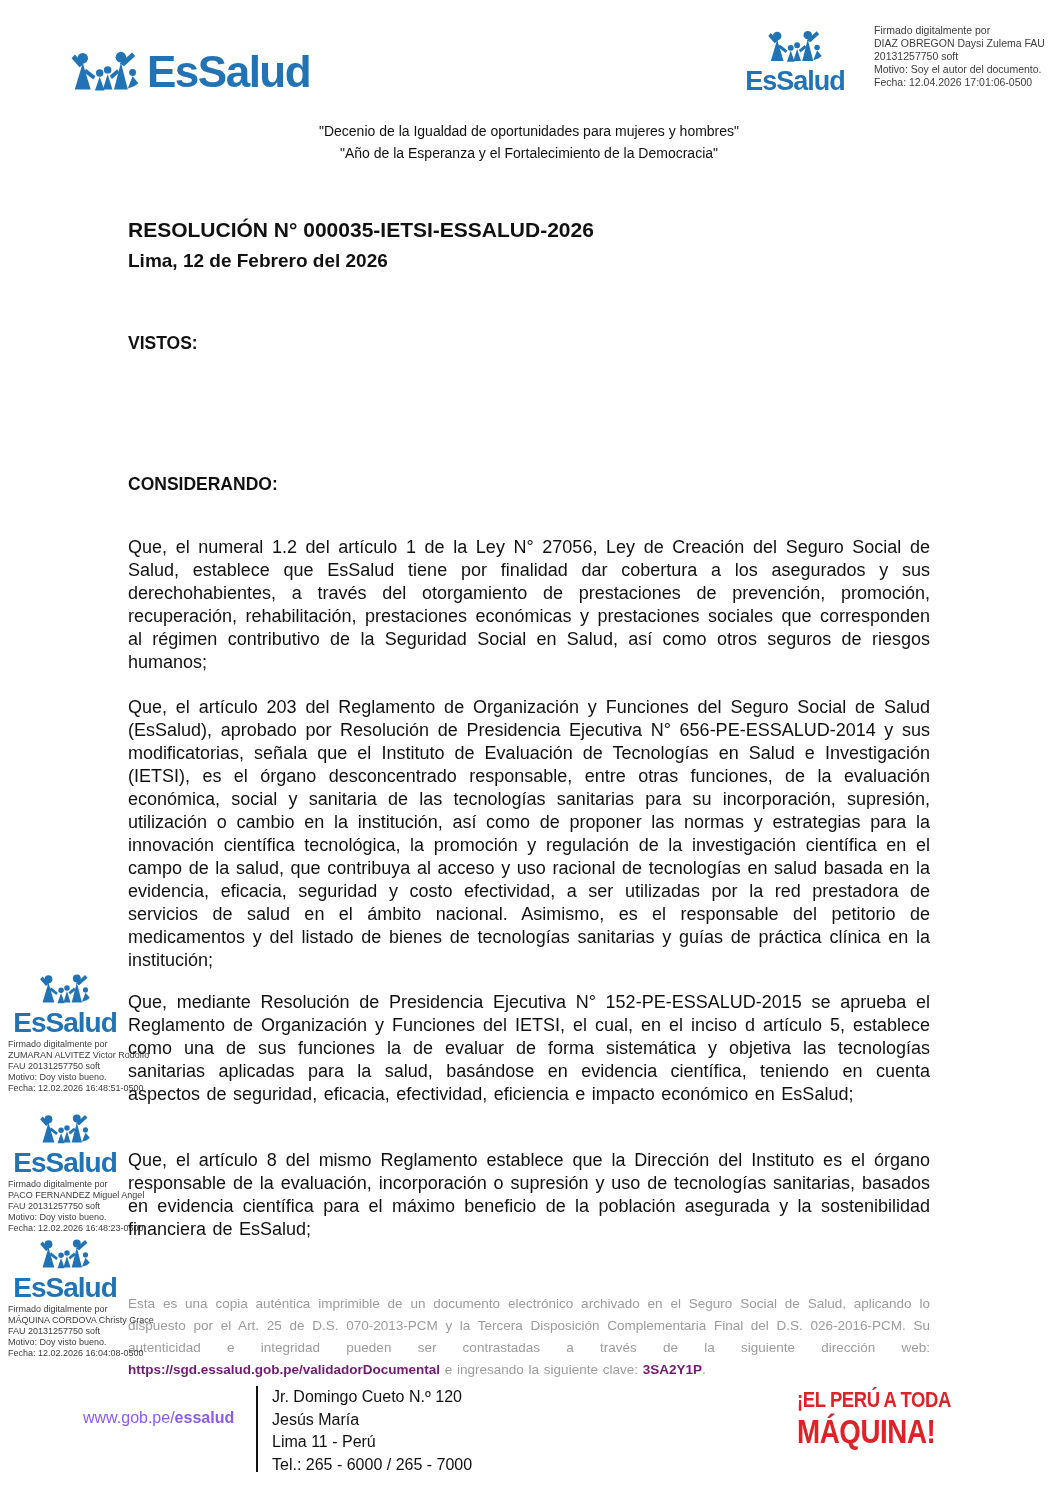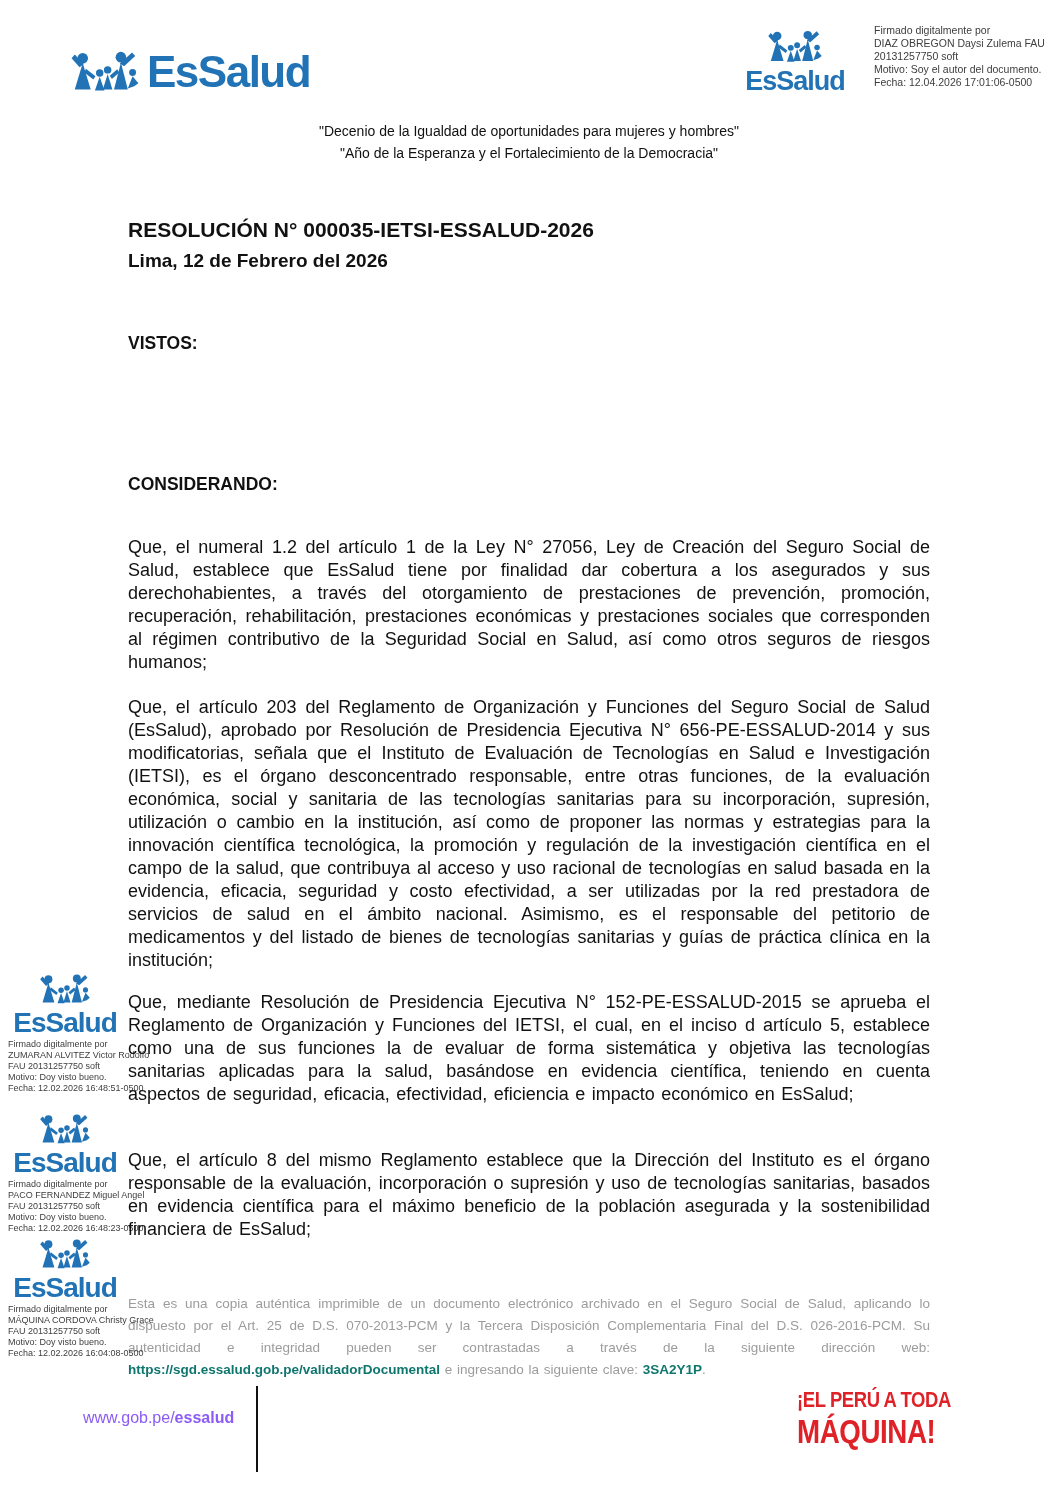--- a/index.html
+++ b/index.html
@@ -51,21 +51,21 @@
   .stamp-lines div{white-space:nowrap;}
   .stamp1{top:970px;}
   .stamp2{top:1110px;}
   .stamp3{top:1235px;}
   
   .auth{
     position:absolute;left:128px;top:1293px;width:802px;
     font-size:13.5px;line-height:22px;word-spacing:1px;
     text-align:justify;color:#9c9c9c;z-index:0;
   }
-  .auth b{color:#0f766e;margin-top:12px;}
+  .auth b{color:#701a75;margin-top:12px;}
   
   .website{position:absolute;left:83px;top:1409px;font-size:16px;color:#8b5cf6;}
   .vrule{position:absolute;left:256px;top:1386px;width:2px;height:86px;background:#111;}
   .address{position:absolute;left:272px;top:1386px;font-size:16px;line-height:22.5px;color:#111;}
   .slogan{position:absolute;left:797px;top:1389px;color:#DF2228;font-weight:bold;line-height:1;}
   .slogan .l1,.slogan .l2{display:inline-block;transform:scaleX(0.84);transform-origin:left center;letter-spacing:-0.5px;white-space:nowrap;}
   .slogan .l1{font-size:22px;}
   .slogan .row2{margin-top:4px;}
   .slogan .l2{font-size:33px;}
 </style>
@@ -184,19 +184,25 @@
       <div>Fecha: 12.02.2026 16:04:08-0500</div>
     </div>
   </div>
 
   <div class="auth"><span>Esta es una copia auténtica imprimible de un documento electrónico archivado en el Seguro Social de Salud, aplicando lo dispuesto por el Art. 25 de D.S. 070-2013-PCM y la Tercera Disposición Complementaria Final del D.S. 026-2016-PCM. Su autenticidad e integridad pueden ser contrastadas a través de la siguiente dirección web: </span><b>https://sgd.essalud.gob.pe/validadorDocumental</b><span> e ingresando la siguiente clave: </span><b>3SA2Y1P</b><span>.</span></div>
 
   <div class="website"><span>www.gob.pe/</span><b>essalud</b></div>
 
   <div class="vrule"></div>
 
+  <div class="address">
+    <div>Jr. Domingo Cueto N.º 120</div>
+    <div>Jesús María</div>
+    <div>Lima 11 - Perú</div>
+    <div>Tel.: 265 - 6000 / 265 - 7000</div>
+  </div>
 
   <div class="slogan">
     <div><span class="l1">¡EL PERÚ A TODA</span></div>
     <div class="row2"><span class="l2">MÁQUINA!</span></div>
   </div>
 
 </div>
 
 </body></html>

